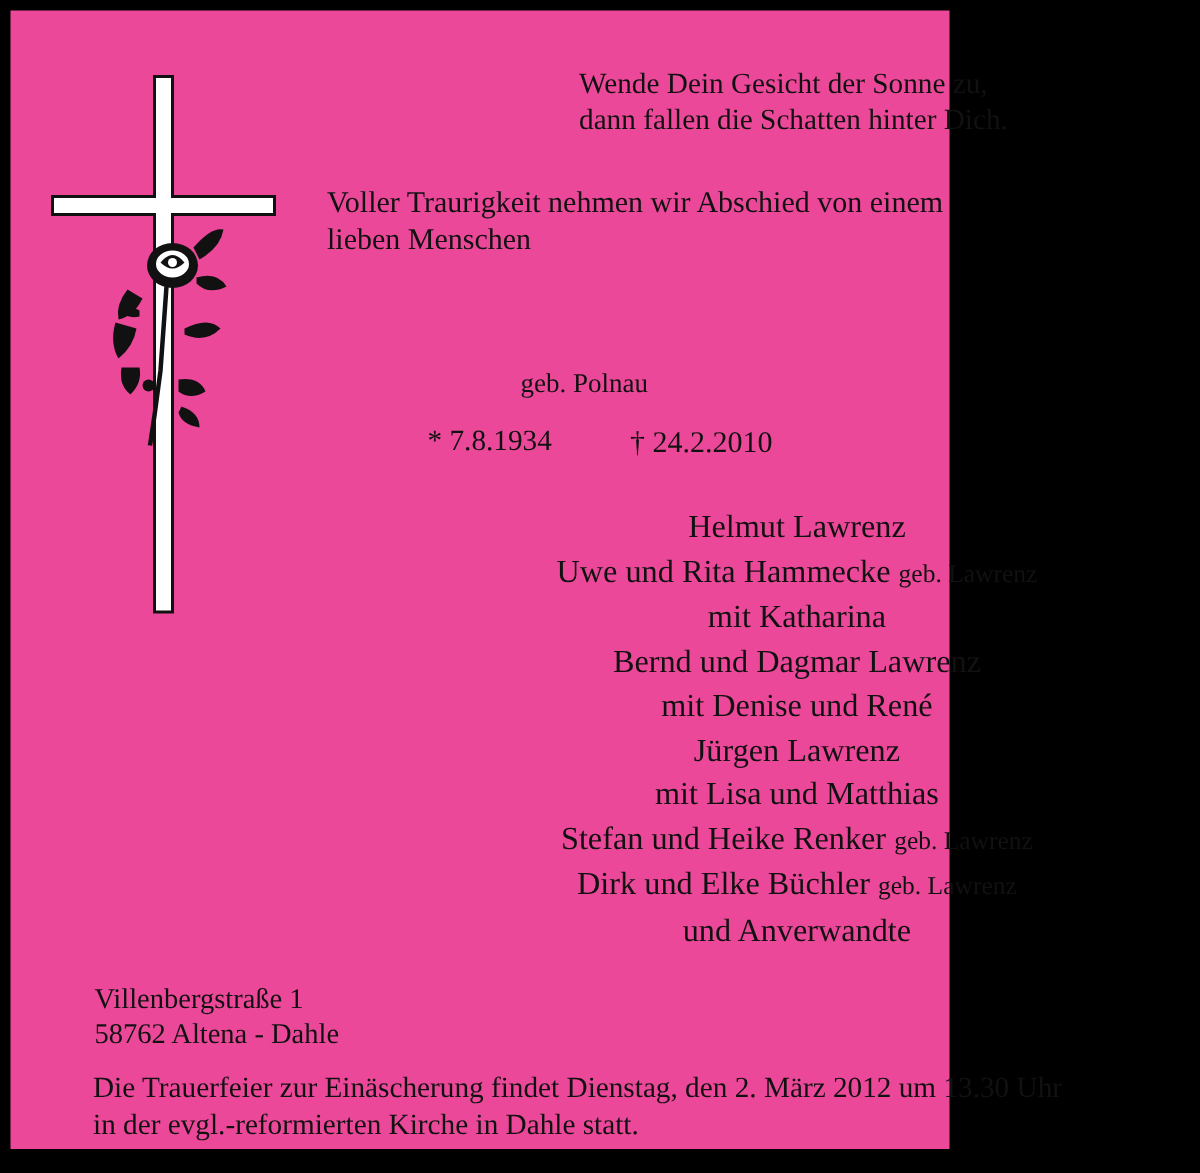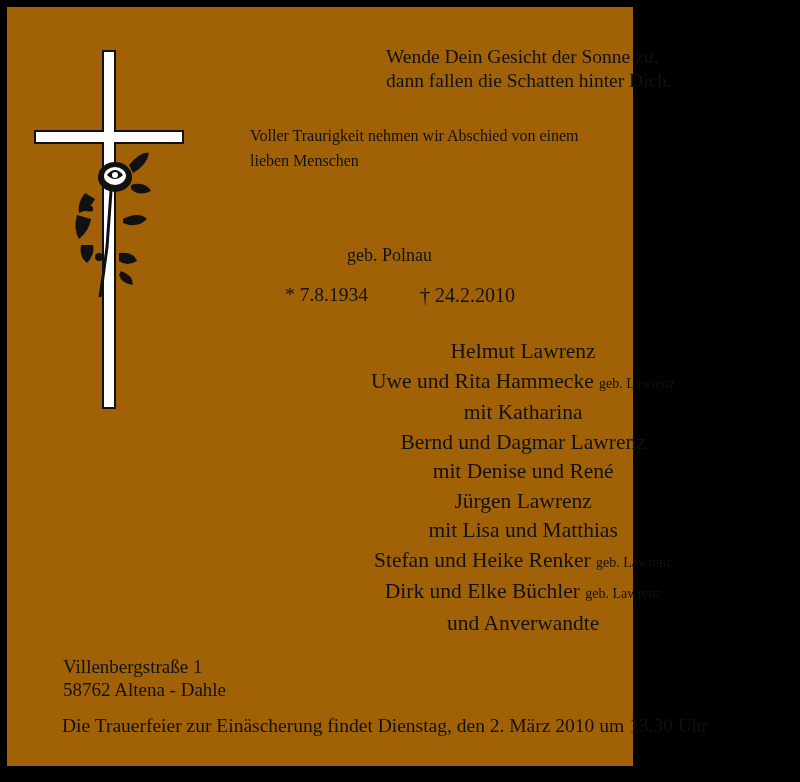--- a/index.html
+++ b/index.html
@@ -4,32 +4,32 @@
   <style>
     html, body { margin: 0; padding: 0; }
     body {
       width: 800px; height: 782px; background: #000;
       font-family: "Liberation Serif", "DejaVu Serif", serif;
       color: #111;
       position: relative; overflow: hidden;
     }
     .card {
       position: absolute; left: 7px; top: 7px; width: 626px; height: 759px;
-      background: #a16207;
+      background: #ec4899;
     }
     .abs { position: absolute; white-space: nowrap; }
     .motto { left: 379px; top: 38px; font-size: 19.5px; line-height: 24px; }
-    .intro { left: 211px; top: 116px; font-size: 16px; line-height: 25px; margin-left: 32px; }
+    .intro { left: 211px; top: 116px; font-size: 20px; line-height: 25px; }
     .name { left: 253px; top: 183px; font-size: 38px; font-weight: bold; line-height: 46px; }
     .nee { left: 340px; top: 236px; font-size: 18px; line-height: 24px; }
     .born { left: 278px; top: 276px; font-size: 19.5px; line-height: 24px; }
     .died { left: 413px; top: 276px; font-size: 20px; line-height: 24px; }
     .mourners { left: 364px; top: 330px; font-size: 21.5px; line-height: 29.5px; }
     .mourners .row { display: block; text-align: center; }
-    .mourners .small { font-size: 14px; }
+    .mourners .small { font-size: 17px; }
     .address { left: 56px; top: 648px; font-size: 19px; line-height: 23px; }
     .service { left: 55px; top: 706px; font-size: 19.5px; line-height: 25px; }
     .cross { position: absolute; left: 0; top: 0; }
   </style>
 </head>
 <body>
 
 <div class="card">
 
   <svg class="cross" width="200" height="420" viewBox="0 0 200 420">
@@ -85,16 +85,17 @@
     <span class="row"><span>Dirk und Elke Büchler</span> <span class="small">geb. Lawrenz</span></span>
     <span class="row"><span>und Anverwandte</span></span>
   </div>
 
   <div class="abs address">
     <div>Villenbergstraße 1</div>
     <div>58762 Altena - Dahle</div>
   </div>
 
   <div class="abs service">
-    <div>Die Trauerfeier zur Einäscherung findet Dienstag, den 2. März 2010 um 13.30 Uhr</div>
+    <div>Die Trauerfeier zur Einäscherung findet Dienstag, den 2. März 2012 um 13.30 Uhr</div>
+    <div>in der evgl.-reformierten Kirche in Dahle statt.</div>
   </div>
 
 </div>
 
 </body></html>

